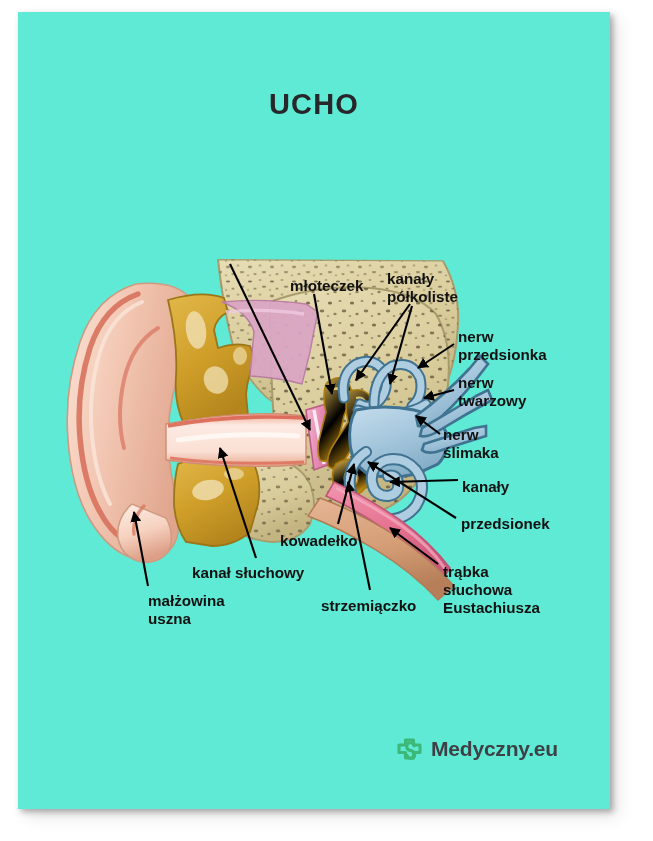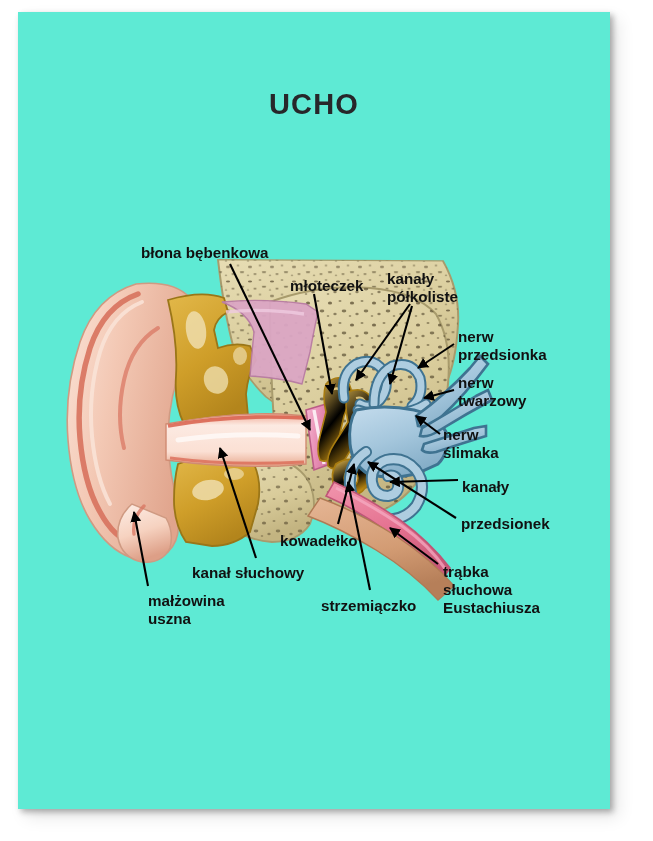--- a/index.html
+++ b/index.html
@@ -308,35 +308,44 @@
       <line x1="440" y1="468" x2="372" y2="470" marker-end="url(#ah)"></line>
       <line x1="438" y1="506" x2="350" y2="450" marker-end="url(#ah)"></line>
       <line x1="320" y1="512" x2="336" y2="452" marker-end="url(#ah)"></line>
       <line x1="238" y1="546" x2="202" y2="436" marker-end="url(#ah)"></line>
       <line x1="352" y1="578" x2="330" y2="470" marker-end="url(#ah)"></line>
       <line x1="420" y1="552" x2="372" y2="516" marker-end="url(#ah)"></line>
       <line x1="130" y1="574" x2="116" y2="500" marker-end="url(#ah)"></line>
     </g>
   </svg>
 
-  <div class="lbl" style="left:123px; top:232px;">błona bębenkowa</div>
   <div class="lbl" style="left:272px; top:265px;">młoteczek</div>
   <div class="lbl" style="left:369px; top:258px;">kanały
 półkoliste</div>
   <div class="lbl" style="left:440px; top:316px;">nerw
 przedsionka</div>
   <div class="lbl" style="left:440px; top:362px;">nerw
 twarzowy</div>
   <div class="lbl" style="left:425px; top:414px;">nerw
 ślimaka</div>
   <div class="lbl" style="left:444px; top:466px;">kanały</div>
   <div class="lbl" style="left:443px; top:503px;">przedsionek</div>
   <div class="lbl" style="left:262px; top:520px;">kowadełko</div>
   <div class="lbl" style="left:174px; top:552px;">kanał słuchowy</div>
   <div class="lbl" style="left:303px; top:585px;">strzemiączko</div>
   <div class="lbl" style="left:425px; top:551px;">trąbka
 słuchowa
 Eustachiusza</div>
   <div class="lbl" style="left:94px;  top:580px;margin-left:36px;">małżowina
 uszna</div>
 
+  <div id="brand">
+    <svg width="30" height="30" viewBox="0 0 30 30">
+      <path d="M 11 3 L 19 3 L 19 8 L 25.5 8 L 25.5 15.5 L 19 15.5
+               L 19 21 L 11 21 L 11 15.5 L 4.5 15.5 L 4.5 8 L 11 8 Z" transform="translate(0.5,3)" fill="none" stroke="#3cb878" stroke-width="3.1" stroke-linejoin="round"></path>
+      <path d="M 20.5 10.5 Q 20.5 7.6 16.8 7.6 Q 13 7.6 13 11.2
+               Q 13 14.6 17 15.4 Q 21 16.2 21 19.5
+               Q 21 23 17.2 23 Q 13.5 23 13.5 20.2" transform="translate(-0.3,1.2)" fill="none" stroke="#3cb878" stroke-width="3.1" stroke-linecap="round"></path>
+    </svg>
+    <span id="brand-text">Medyczny.eu</span>
+  </div>
 
 </div>
 
 </body></html>

